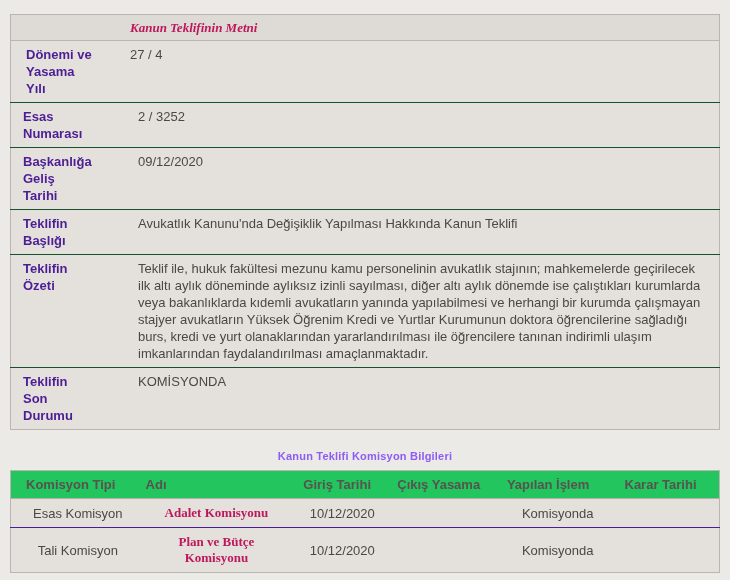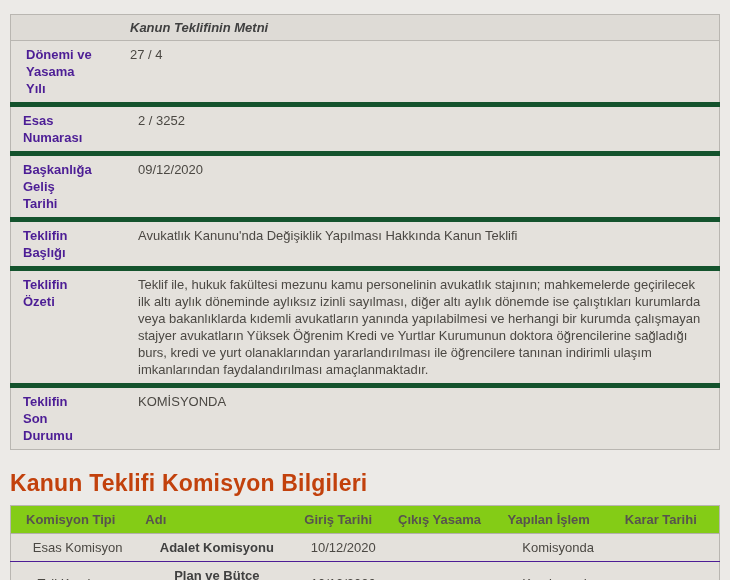--- a/index.html
+++ b/index.html
@@ -40,54 +40,56 @@
     color: #4c1d95;
     white-space: pre-line;
     line-height: 17px;
   }
   table.detail td.value {
     padding: 5px 12px 5px 4px;
     vertical-align: top;
     line-height: 17px;
   }
   table.detail tr.row + tr.row td {
-    border-top: 5px solid #14532d;
+    border-top: 1px solid #14532d;
     padding-left: 12px;
   }
 
   .red-link {
-    color: #404040;
+    color: #be185d;
     font-weight: bold;
     text-decoration: none;
     cursor: pointer;
+    font-family: Liberation Serif, serif;
   }
   .italic { font-style: italic; }
   .doc-link-cell { padding-left: 4px !important; }
 
   
   h2.section-title {
-    font-size: 23px;
+    font-size: 11px;
     font-weight: bold;
-    color: #c2410c;
+    color: #8b5cf6;
     margin: 20px 0 8px 0;
     letter-spacing: 0.2px;
+    text-align: center;
   }
 
   
   table.list {
     width: 710px;
     border-collapse: collapse;
     background: #e4e1dc;
     border: 1px solid #b9b6b1;
   }
   table.list th {
     text-align: left;
     font-weight: bold;
     color: #57534e;
-    background: #84cc16;
+    background: #22c55e;
     padding: 6px 8px;
     border-bottom: 1px solid #b3b0ab;
     white-space: nowrap;
   }
   table.list td {
     padding: 6px 8px;
     vertical-align: middle;
     text-align: center;
   }
   table.list tbody tr + tr td {

